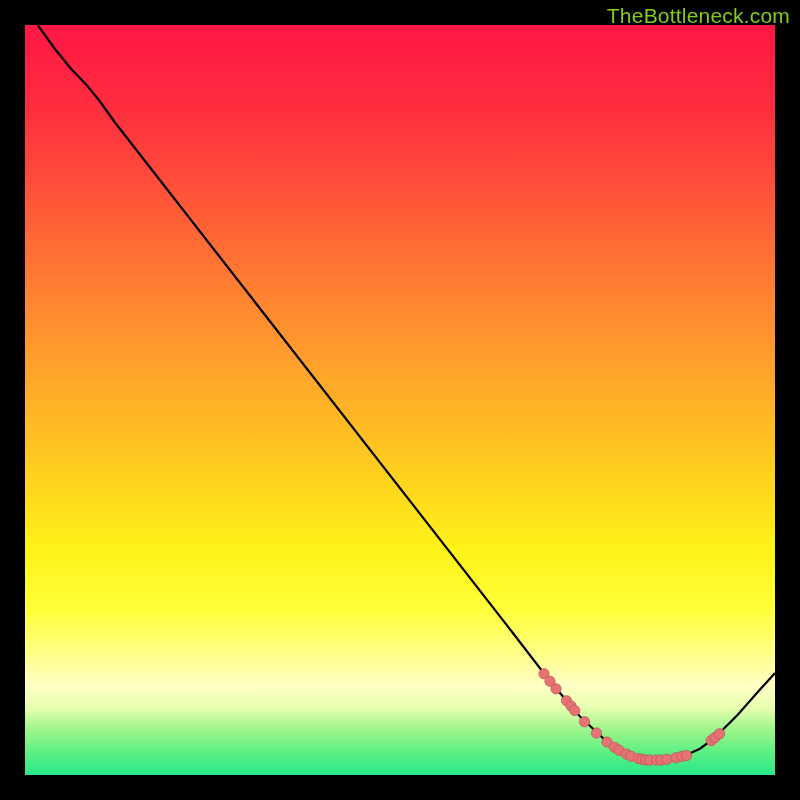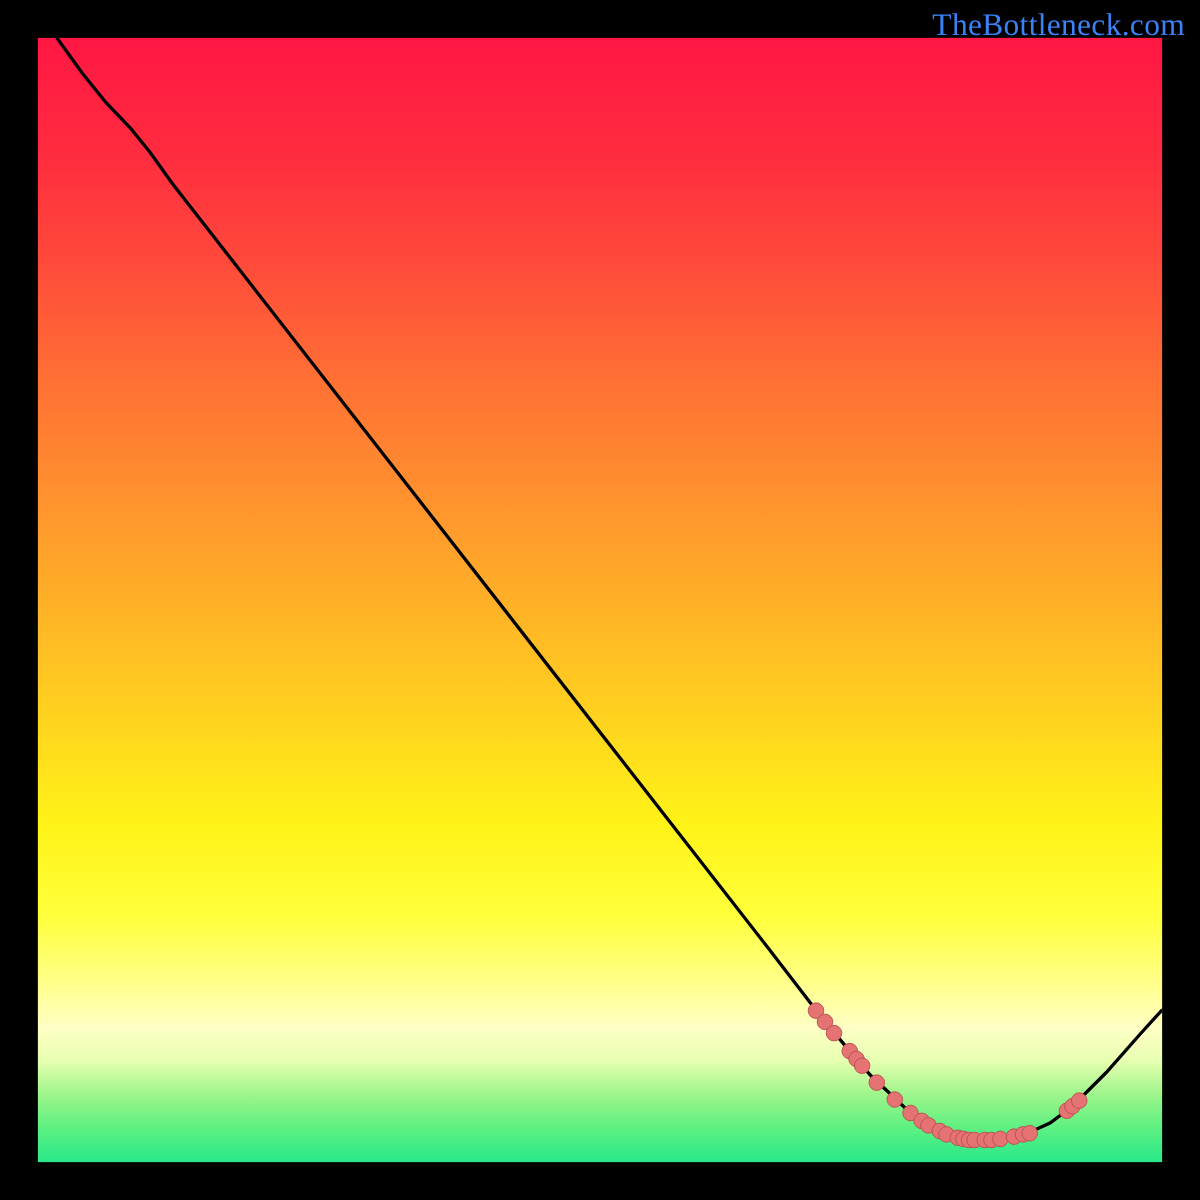--- a/index.html
+++ b/index.html
@@ -13,26 +13,25 @@
   .container {
     width: 800px;
     height: 800px;
     position: relative;
     background: #000;
   }
   .watermark {
     position: absolute;
     top: 4px;
     right: 10px;
-    color: #3b82f6;
+    color: #84cc16;
     font-size: 21px;
     font-weight: normal;
     z-index: 10;
     letter-spacing: 0.2px;
-    font-family: Liberation Serif, serif;
   }
   .plot-area {
     position: absolute;
     left: 25px;
     top: 25px;
     width: 750px;
     height: 750px;
     overflow: hidden;
   }
   .gradient-bg {

